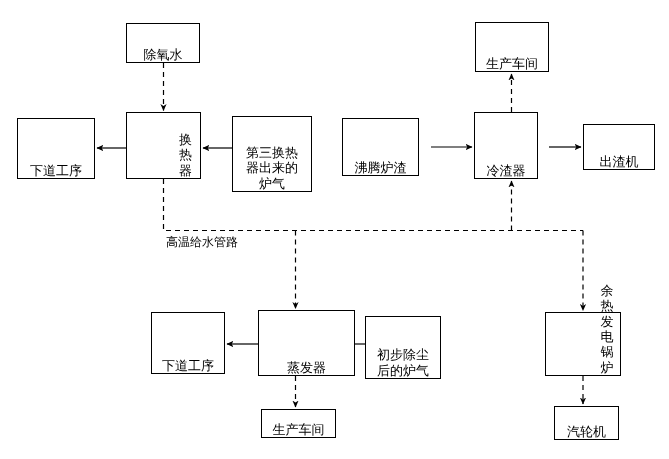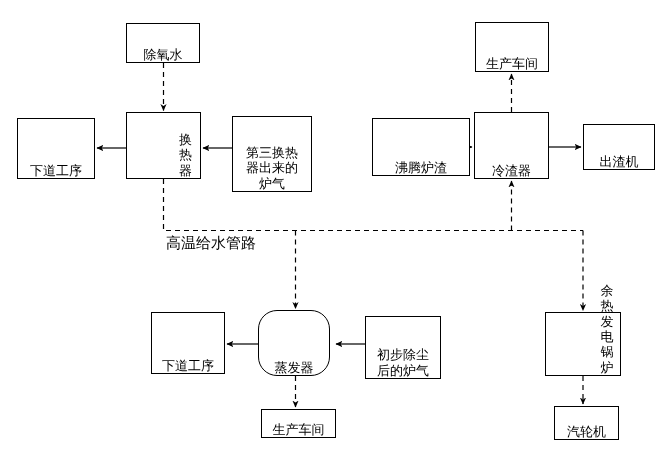--- a/index.html
+++ b/index.html
@@ -38,21 +38,21 @@
     color: #000000;
     letter-spacing: 0px;
   }
   .node-label {
     display: block;
     white-space: pre-line;
     padding: 0 2px;
   }
   .edge-label {
     position: absolute;
-    font-size: 15px;
+    font-size: 12px;
     color: #000000;
     white-space: nowrap;
   }
 </style>
 </head>
 <body>
 
 <div id="diagram-root">
 
   <svg id="flow-svg" viewBox="0 0 669 459">
@@ -110,37 +110,37 @@
   <div class="node-box" style="left:232px; top:116px; width:80px; height:76px;">
     <span class="node-label">第三换热
 器出来的
 炉气</span>
   </div>
 
   <div class="node-box" style="left:475px; top:22px; width:74px; height:50px;">
     <span class="node-label">生产车间</span>
   </div>
 
-  <div class="node-box" style="left:372px; top:118px; width:98px; height:58px;">
+  <div class="node-box" style="left:342px; top:118px; width:77px; height:58px;">
     <span class="node-label">沸腾炉渣</span>
   </div>
 
-  <div class="node-box" style="left:474px; top:112px; width:75px; height:67px;">
+  <div class="node-box" style="left:474px; top:112px; width:64px; height:67px;">
     <span class="node-label">冷渣器</span>
   </div>
 
   <div class="node-box" style="left:583px; top:124px; width:72px; height:46px;">
     <span class="node-label">出渣机</span>
   </div>
 
   <div class="node-box" style="left:151px; top:312px; width:74px; height:62px;">
     <span class="node-label">下道工序</span>
   </div>
 
-  <div class="node-box" style="left:258px; top:310px; width:72px; height:66px;border-radius:19px;">
+  <div class="node-box" style="left:258px; top:310px; width:97px; height:66px;">
     <span class="node-label">蒸发器</span>
   </div>
 
   <div class="node-box" style="left:365px; top:316px; width:76px; height:63px;">
     <span class="node-label">初步除尘
 后的炉气</span>
   </div>
 
   <div class="node-box" style="left:261px; top:409px; width:75px; height:29px;">
     <span class="node-label">生产车间</span>

